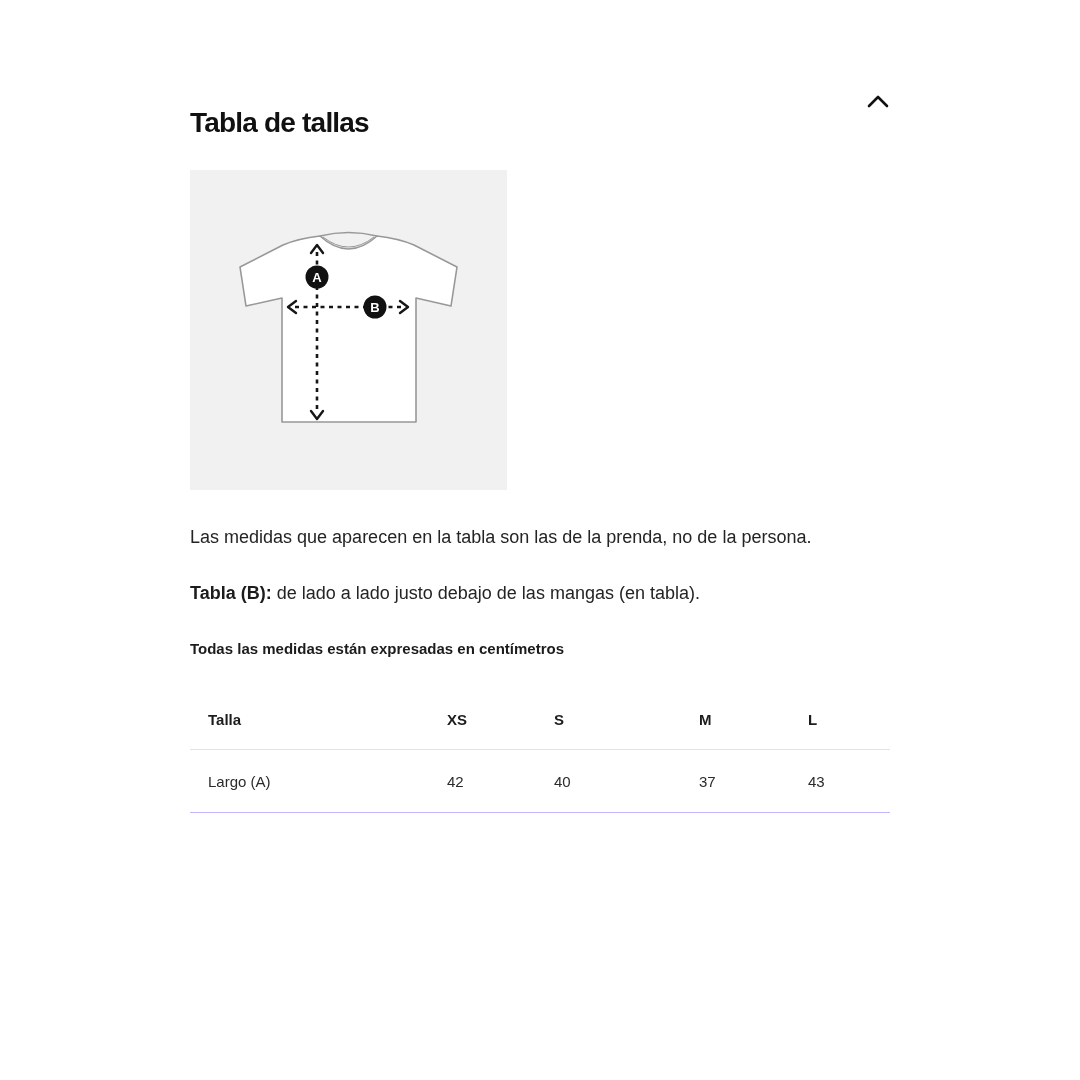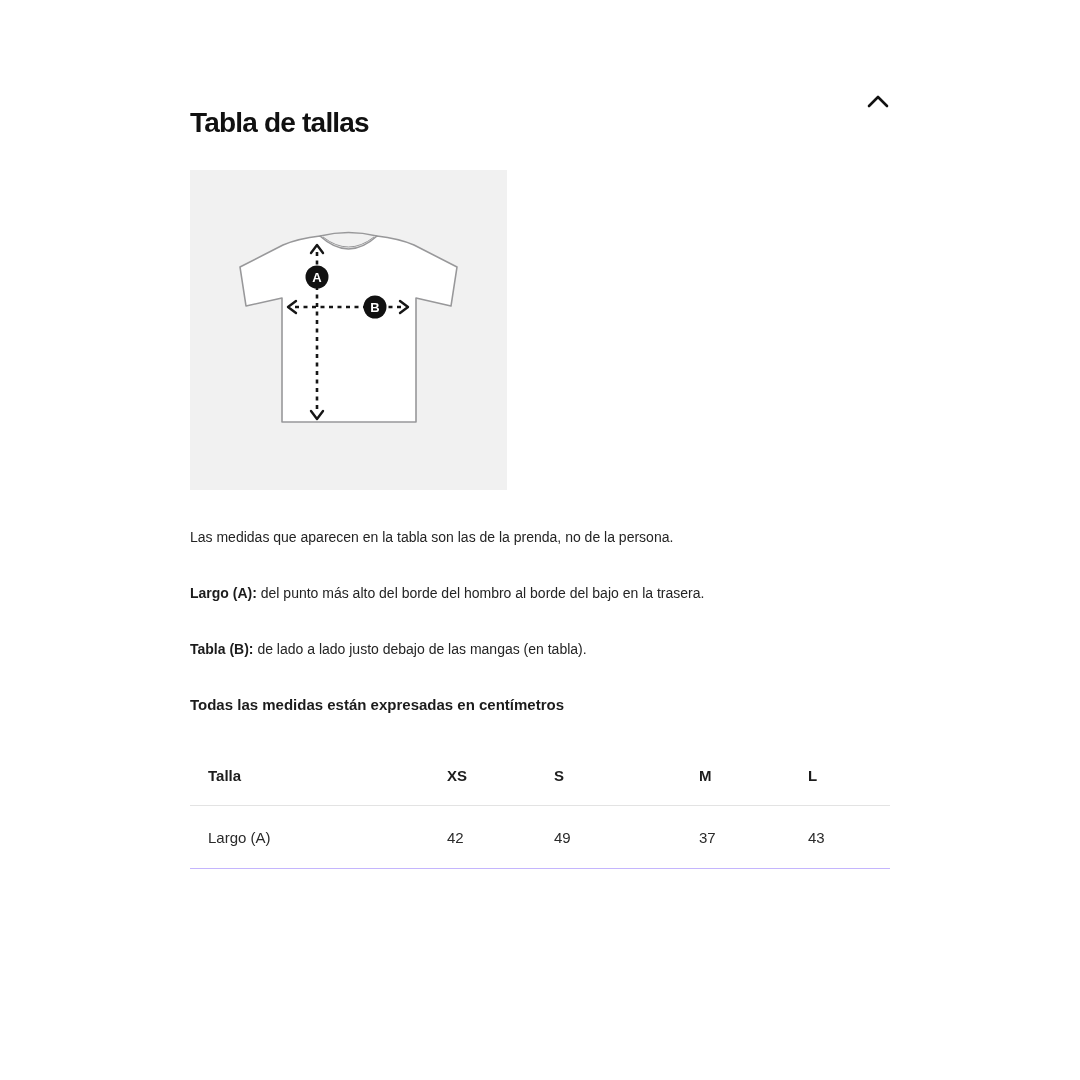--- a/index.html
+++ b/index.html
@@ -48,21 +48,21 @@
   .diagram-box {
     width: 317px;
     height: 320px;
     background: #f1f1f1;
     margin-bottom: 31px;
     display: flex;
     align-items: center;
     justify-content: center;
   }
   .para {
-    font-size: 14px;
+    font-size: 18px;
     line-height: 32px;
     margin: 0 0 24px 0;
     color: #242424;
   }
   .para b { color: #1c1c1c; }
   .units-note {
     font-size: 15px;
     line-height: 32px;
     font-weight: 700;
     color: #1c1c1c;
@@ -147,23 +147,20 @@
         <circle cx="185" cy="137" r="11.5" fill="#111111"></circle>
         <text x="185" y="142" text-anchor="middle" font-family="Liberation Sans, sans-serif" font-size="13" font-weight="700" fill="#ffffff">B</text>
       </svg>
     </span>
   </div>
 
   <p class="para">
     <span>Las medidas que aparecen en la tabla son las de la prenda, no de la persona.</span>
   </p>
 
-  <p class="para">
-    <b>Largo (A):</b><span> del punto más alto del borde del hombro al borde del bajo en la trasera.</span>
-  </p>
 
   <p class="para">
     <b>Tabla (B):</b><span> de lado a lado justo debajo de las mangas (en tabla).</span>
   </p>
 
   <p class="units-note">Todas las medidas están expresadas en centímetros</p>
 
   <table class="size-table">
     <colgroup>
       <col style="width:245px">
@@ -178,20 +175,20 @@
         <th>XS</th>
         <th>S</th>
         <th>M</th>
         <th>L</th>
       </tr>
     </thead>
     <tbody>
       <tr>
         <td>Largo (A)</td>
         <td>42</td>
-        <td>49</td>
+        <td>40</td>
         <td>37</td>
         <td>43</td>
       </tr>
     </tbody>
   </table>
 
 </div>
 
 </body></html>

